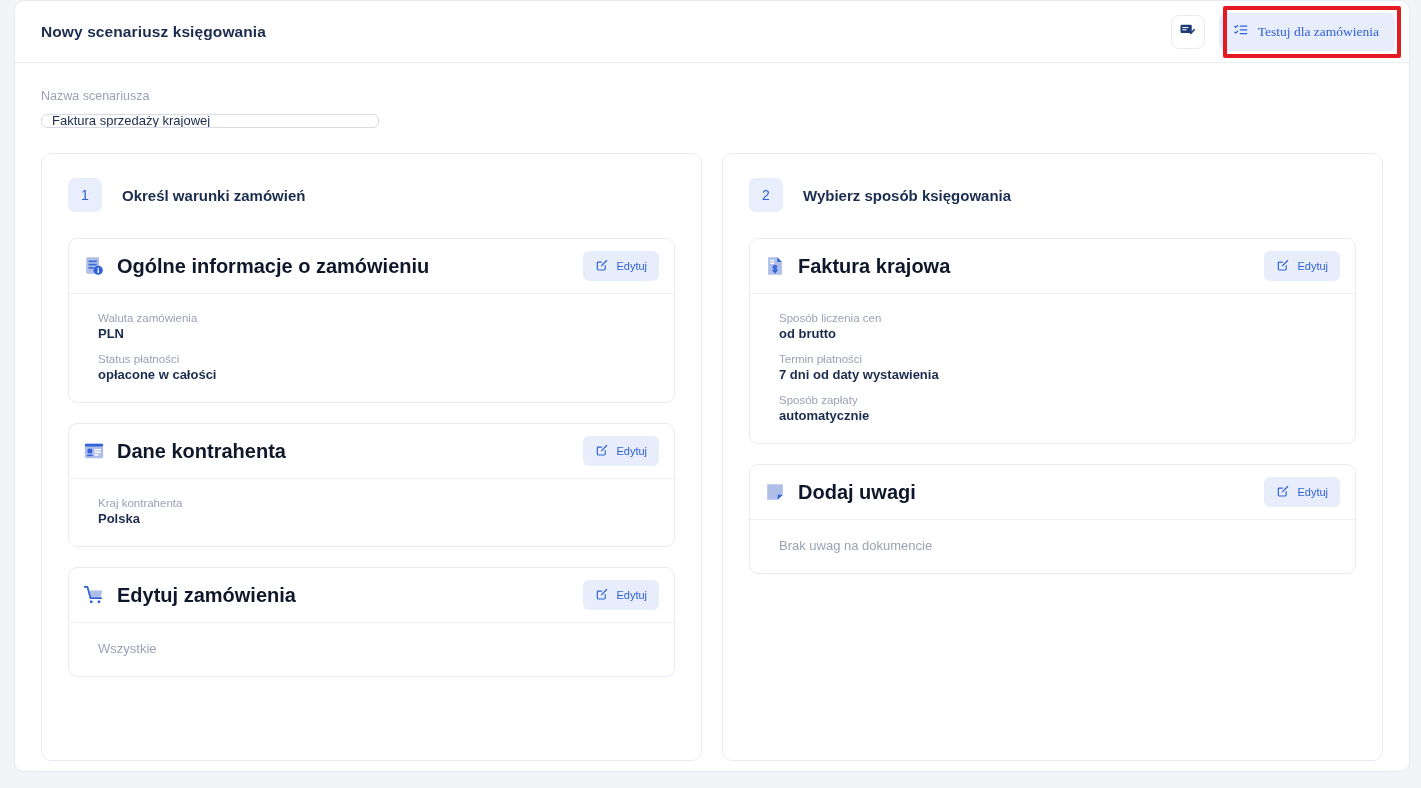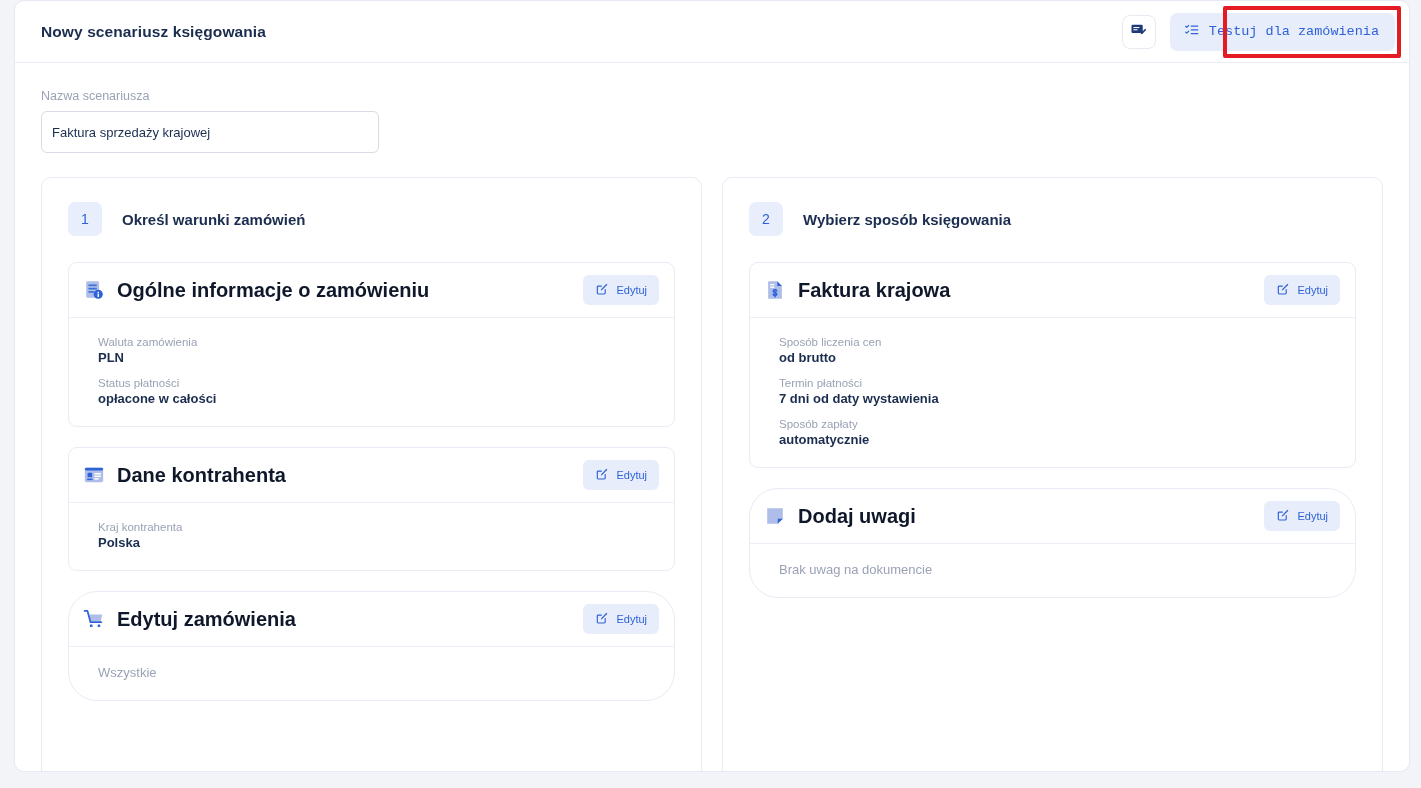--- a/index.html
+++ b/index.html
@@ -51,21 +51,21 @@
     cursor: pointer;
   }
   .test-button {
     display: flex; align-items: center; gap: 9px;
     background: #e7edfb;
     border: none;
     border-radius: 7px;
     padding: 9px 16px 9px 14px;
     color: #2f62d8;
     font-size: 13.5px;
-    font-family: Liberation Mono, monospace;
+    font-family: Liberation Serif, serif;
     cursor: pointer;
     white-space: nowrap;
   }
   .highlight-box {
     position: absolute;
     left: 1208px; top: 5px;
     width: 178px; height: 52px;
     border: 4px solid #e41b23;
     border-radius: 2px;
     pointer-events: none;
@@ -73,21 +73,21 @@
 
   
   .name-section { padding: 26px 26px 0 26px; }
   .field-label {
     font-size: 12.5px;
     color: #9aa2b4;
     margin-bottom: 8px;
   }
   .name-input {
     width: 338px;
-    height: 42px;
+    height: 14px;
     border: 1px solid #d8dbe6;
     border-radius: 6px;
     padding: 0 10px;
     font-size: 13px;
     font-family: inherit;
     color: #1b2d4f;
     background: #fff;
     outline: none;
   }
 
@@ -125,21 +125,21 @@
   }
 
   
   .card {
     border: 1px solid #eaeaf4;
     border-radius: 9px;
     background: #fff;
     margin-bottom: 20px;
     overflow: hidden;
   }
-  .card:last-child { margin-bottom: 0; border-radius: 29px; }
+  .card:last-child { margin-bottom: 0; }
   .card-head {
     display: flex;
     align-items: center;
     padding: 12px 15px 12px 14px;
     border-bottom: 1px solid #eeeef6;
     min-height: 52px;
   }
   .card-icon {
     width: 22px; height: 22px;
     margin-right: 12px;

